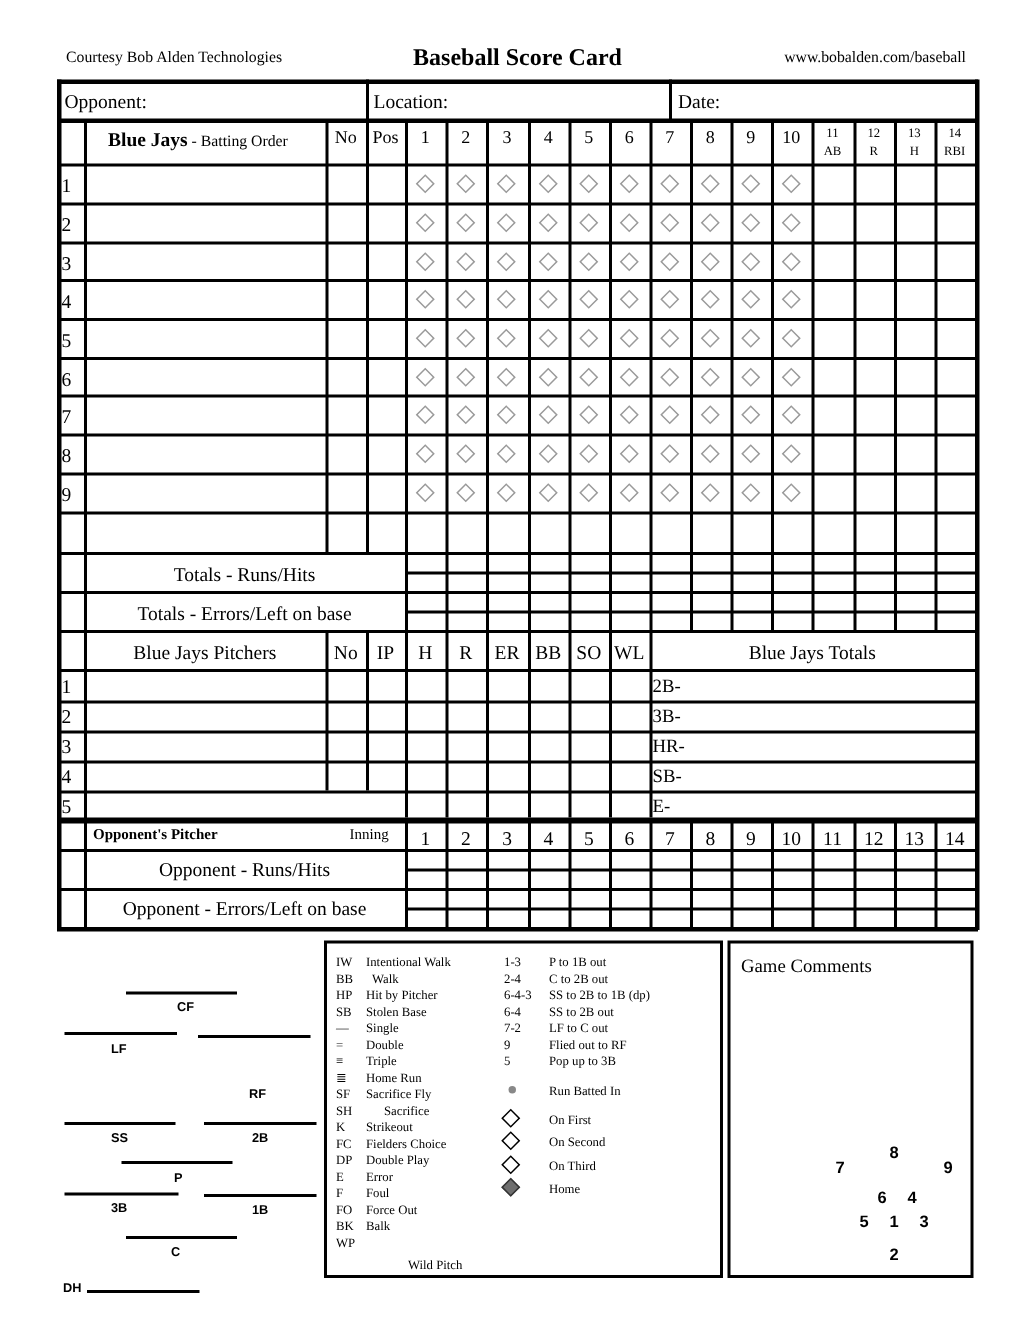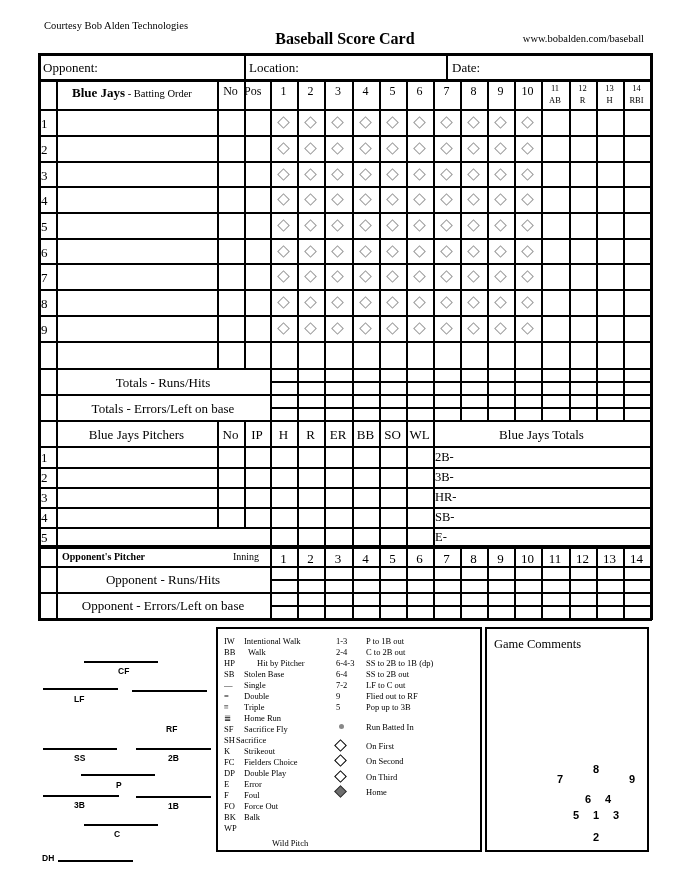--- a/index.html
+++ b/index.html
@@ -1,19 +1,19 @@
 <!DOCTYPE html>
 <html><head>
 <meta charset="utf-8">
 <style>
   * { box-sizing: border-box; margin: 0; padding: 0; }
   body { width: 690px; height: 892px; background: #fff; position: relative; overflow: hidden;
          font-family: "Liberation Serif", serif; color: #000; }
   .abs { position: absolute; }
-  .courtesy { left: 44px; top: 20px; font-size: 10.5px; }
+  .courtesy { left: 44px; top: 33px; font-size: 10.5px; }
   .title { left: 0; width: 690px; top: 30px; text-align: center; font-size: 16px; font-weight: bold; }
   .url { right: 46px; top: 33px; font-size: 10.5px; }
 
   .line { position: absolute; background: #000; }
   .cell-text { position: absolute; font-size: 12px; line-height: 1; white-space: nowrap; }
 
   .diamond { position: absolute; width: 9px; height: 9px; border: 1px solid #9a9a9a; transform: rotate(45deg); background: #fff; }
 
   .legend-box { left: 216px; top: 627px; width: 266px; height: 225px; border: 2px solid #000; }
   .comments-box { left: 485px; top: 627px; width: 164px; height: 225px; border: 2px solid #000; }
@@ -40,21 +40,21 @@
     <div class="line" style="left:244px;top:53px;width:2px;height:27px;"></div>
     <div class="line" style="left:446px;top:53px;width:2px;height:27px;"></div>
     <div class="cell-text" style="left:43px;top:61px;font-size:13px;">Opponent:</div>
     <div class="abs" style="left:120px;top:56px;width:122px;height:22px;"></div>
     <div class="cell-text" style="left:249px;top:61px;font-size:13px;">Location:</div>
     <div class="abs" style="left:310px;top:56px;width:134px;height:22px;"></div>
     <div class="cell-text" style="left:452px;top:61px;font-size:13px;">Date:</div>
     <div class="abs" style="left:490px;top:56px;width:158px;height:22px;"></div>
     <div class="cell-text" style="left:72px;top:86px;font-size:13px;font-weight:bold;"><span>Blue Jays</span><span style="font-size:10.5px;font-weight:normal;"> - Batting Order</span></div>
     <div class="cell-text" style="left:217px;top:85px;width:27px;text-align:center;">No</div>
-    <div class="cell-text" style="left:244px;top:85px;width:26px;text-align:left;">Pos</div>
+    <div class="cell-text" style="left:244px;top:85px;width:26px;text-align:center;">Pos</div>
     <div class="cell-text" style="left:270px;top:85px;width:27px;text-align:center;">1</div>
     <div class="cell-text" style="left:297px;top:85px;width:27px;text-align:center;">2</div>
     <div class="cell-text" style="left:324px;top:85px;width:28px;text-align:center;">3</div>
     <div class="cell-text" style="left:352px;top:85px;width:27px;text-align:center;">4</div>
     <div class="cell-text" style="left:379px;top:85px;width:27px;text-align:center;">5</div>
     <div class="cell-text" style="left:406px;top:85px;width:27px;text-align:center;">6</div>
     <div class="cell-text" style="left:433px;top:85px;width:27px;text-align:center;">7</div>
     <div class="cell-text" style="left:460px;top:85px;width:27px;text-align:center;">8</div>
     <div class="cell-text" style="left:487px;top:85px;width:27px;text-align:center;">9</div>
     <div class="cell-text" style="left:514px;top:85px;width:27px;text-align:center;">10</div>
@@ -362,35 +362,35 @@
     <div class="cell-text" style="left:56px;top:573px;width:214px;text-align:center;font-size:13px;">Opponent - Runs/Hits</div>
     <div class="cell-text" style="left:56px;top:599px;width:214px;text-align:center;font-size:13px;">Opponent - Errors/Left on base</div>
   </div>
 
 <div class="abs legend-box" id="legend">
     <div class="leg" style="left:6px;top:8px;">IW</div>
     <div class="leg" style="left:26px;top:8px;">Intentional Walk</div>
     <div class="leg" style="left:6px;top:19px;">BB</div>
     <div class="leg" style="left:30px;top:19px;">Walk</div>
     <div class="leg" style="left:6px;top:30px;">HP</div>
-    <div class="leg" style="left:26px;top:30px;margin-left:13px;">Hit by Pitcher</div>
+    <div class="leg" style="left:26px;top:30px;">Hit by Pitcher</div>
     <div class="leg" style="left:6px;top:41px;">SB</div>
     <div class="leg" style="left:26px;top:41px;">Stolen Base</div>
     <div class="leg" style="left:6px;top:52px;">—</div>
     <div class="leg" style="left:26px;top:52px;">Single</div>
     <div class="leg" style="left:6px;top:63px;">=</div>
     <div class="leg" style="left:26px;top:63px;">Double</div>
     <div class="leg" style="left:6px;top:74px;">≡</div>
     <div class="leg" style="left:26px;top:74px;">Triple</div>
     <div class="leg" style="left:6px;top:85px;">≣</div>
     <div class="leg" style="left:26px;top:85px;">Home Run</div>
     <div class="leg" style="left:6px;top:96px;">SF</div>
     <div class="leg" style="left:26px;top:96px;">Sacrifice Fly</div>
     <div class="leg" style="left:6px;top:107px;">SH</div>
-    <div class="leg" style="left:18px;top:107px;text-align:center;">Sacrifice</div>
+    <div class="leg" style="left:38px;top:107px;text-align:center;">Sacrifice</div>
     <div class="leg" style="left:6px;top:118px;">K</div>
     <div class="leg" style="left:26px;top:118px;">Strikeout</div>
     <div class="leg" style="left:6px;top:129px;">FC</div>
     <div class="leg" style="left:26px;top:129px;">Fielders Choice</div>
     <div class="leg" style="left:6px;top:140px;">DP</div>
     <div class="leg" style="left:26px;top:140px;">Double Play</div>
     <div class="leg" style="left:6px;top:151px;">E</div>
     <div class="leg" style="left:26px;top:151px;">Error</div>
     <div class="leg" style="left:6px;top:162px;">F</div>
     <div class="leg" style="left:26px;top:162px;">Foul</div>

